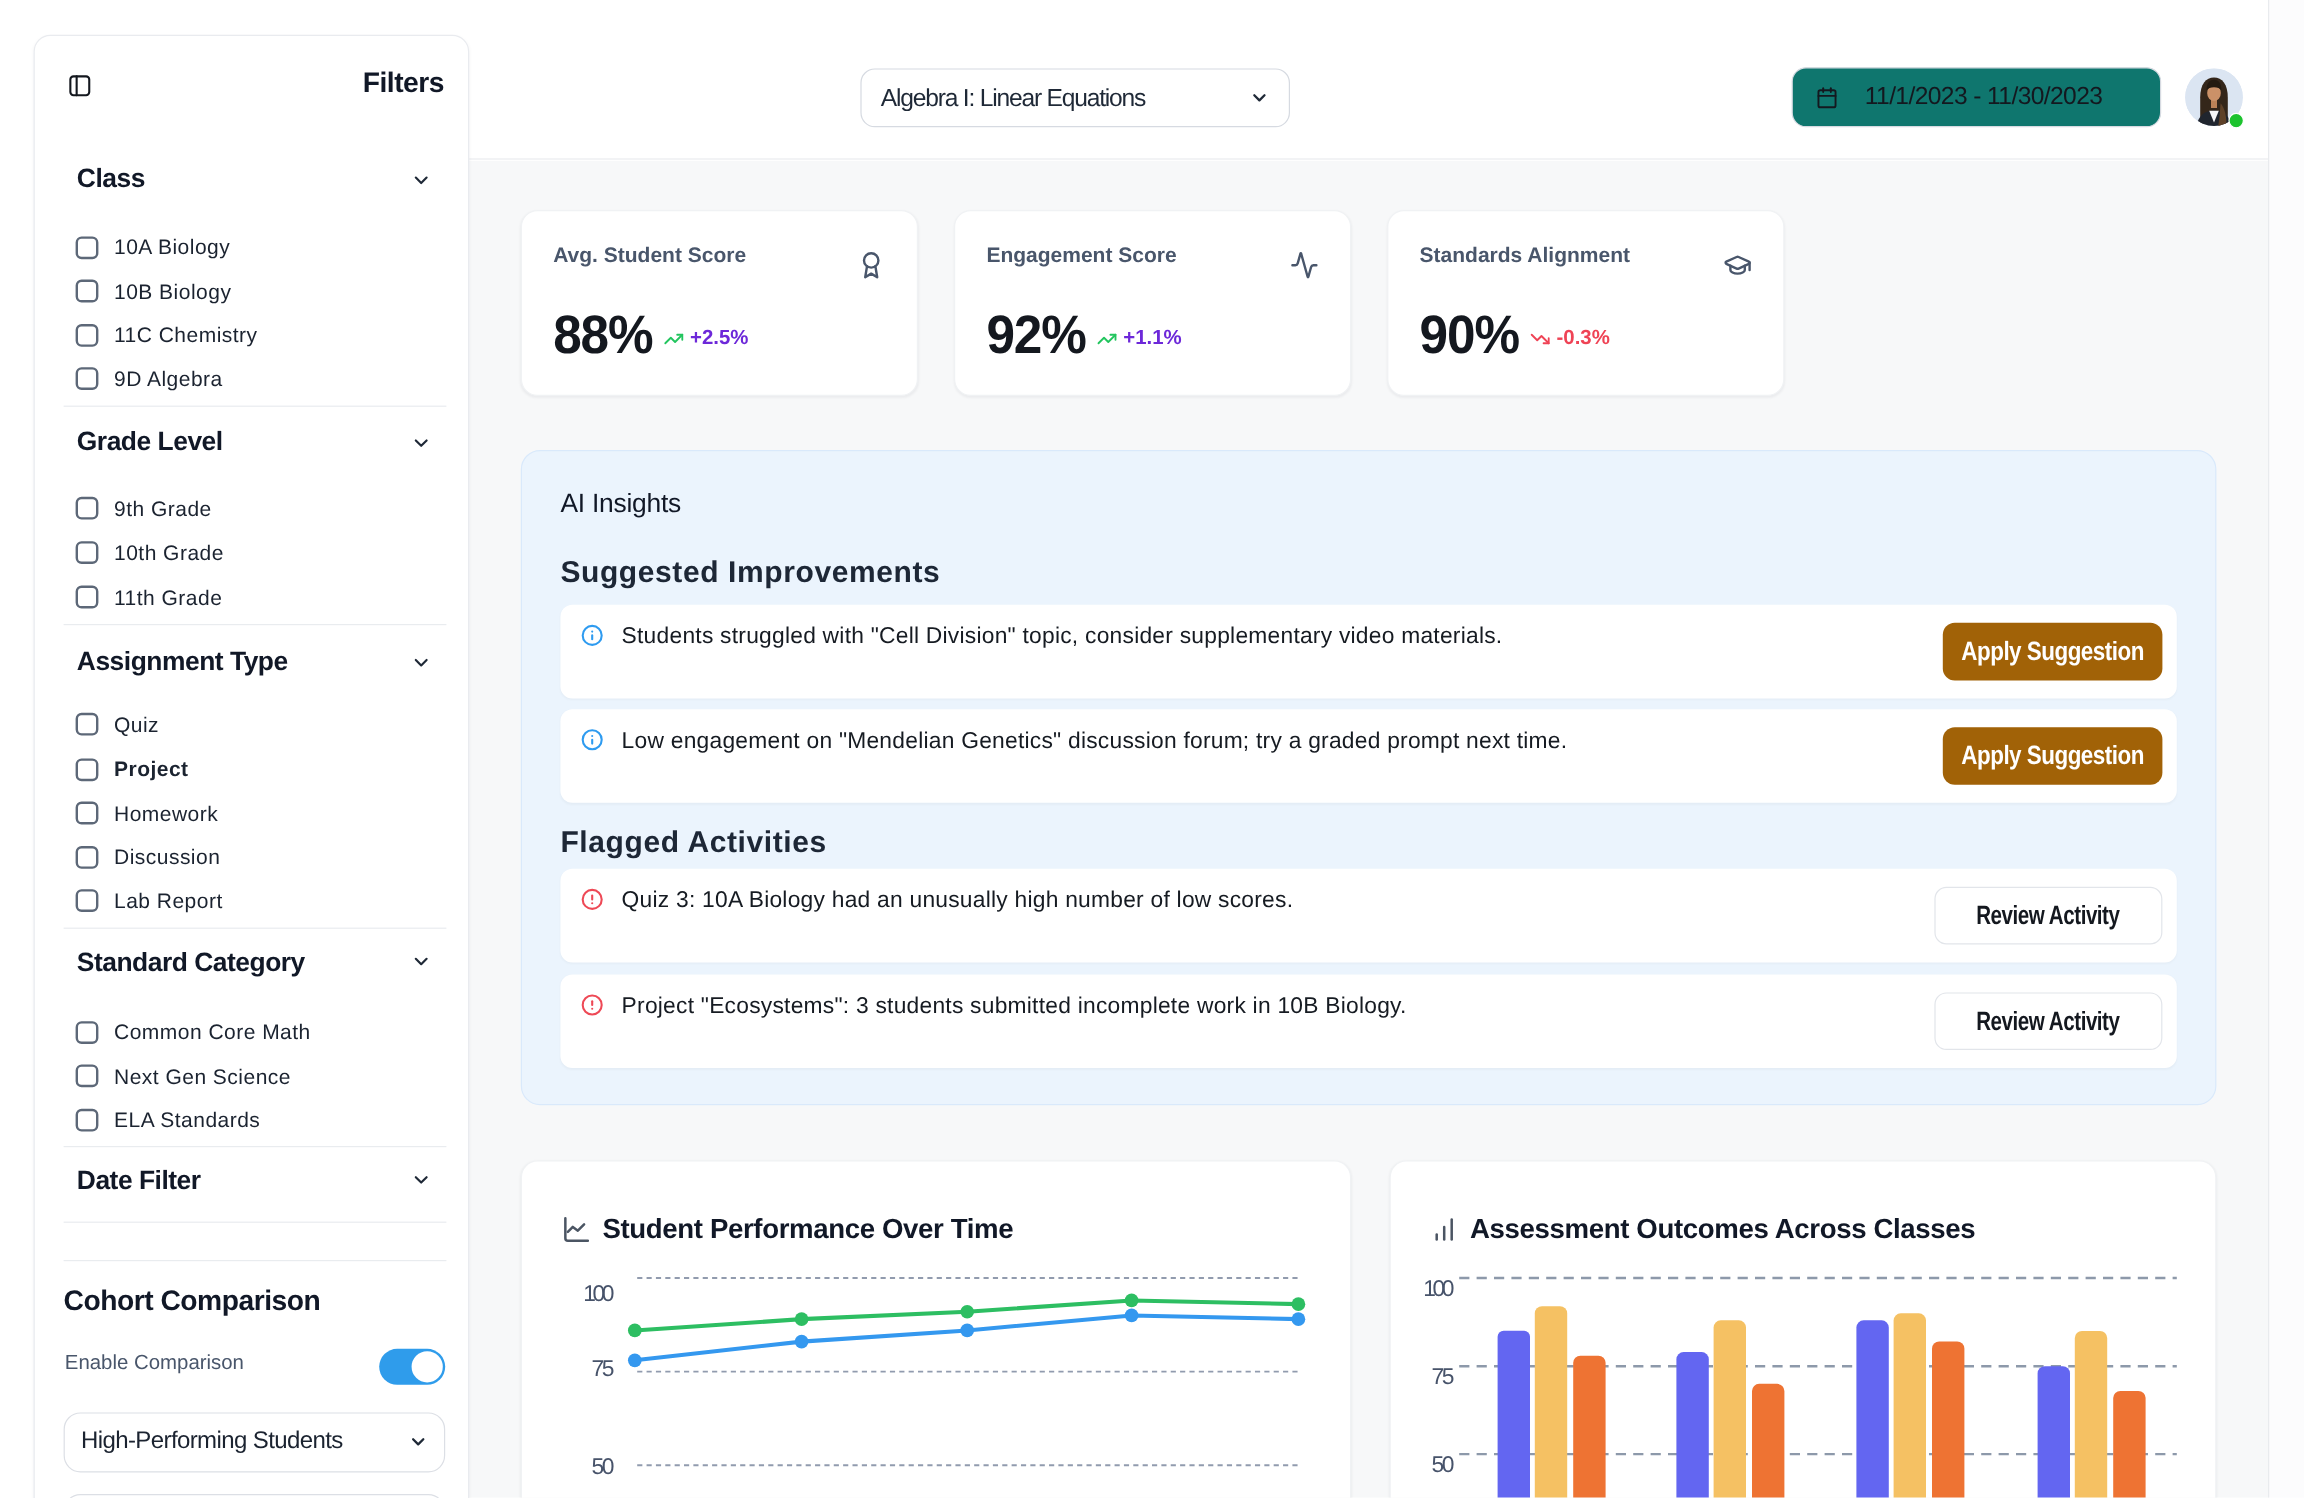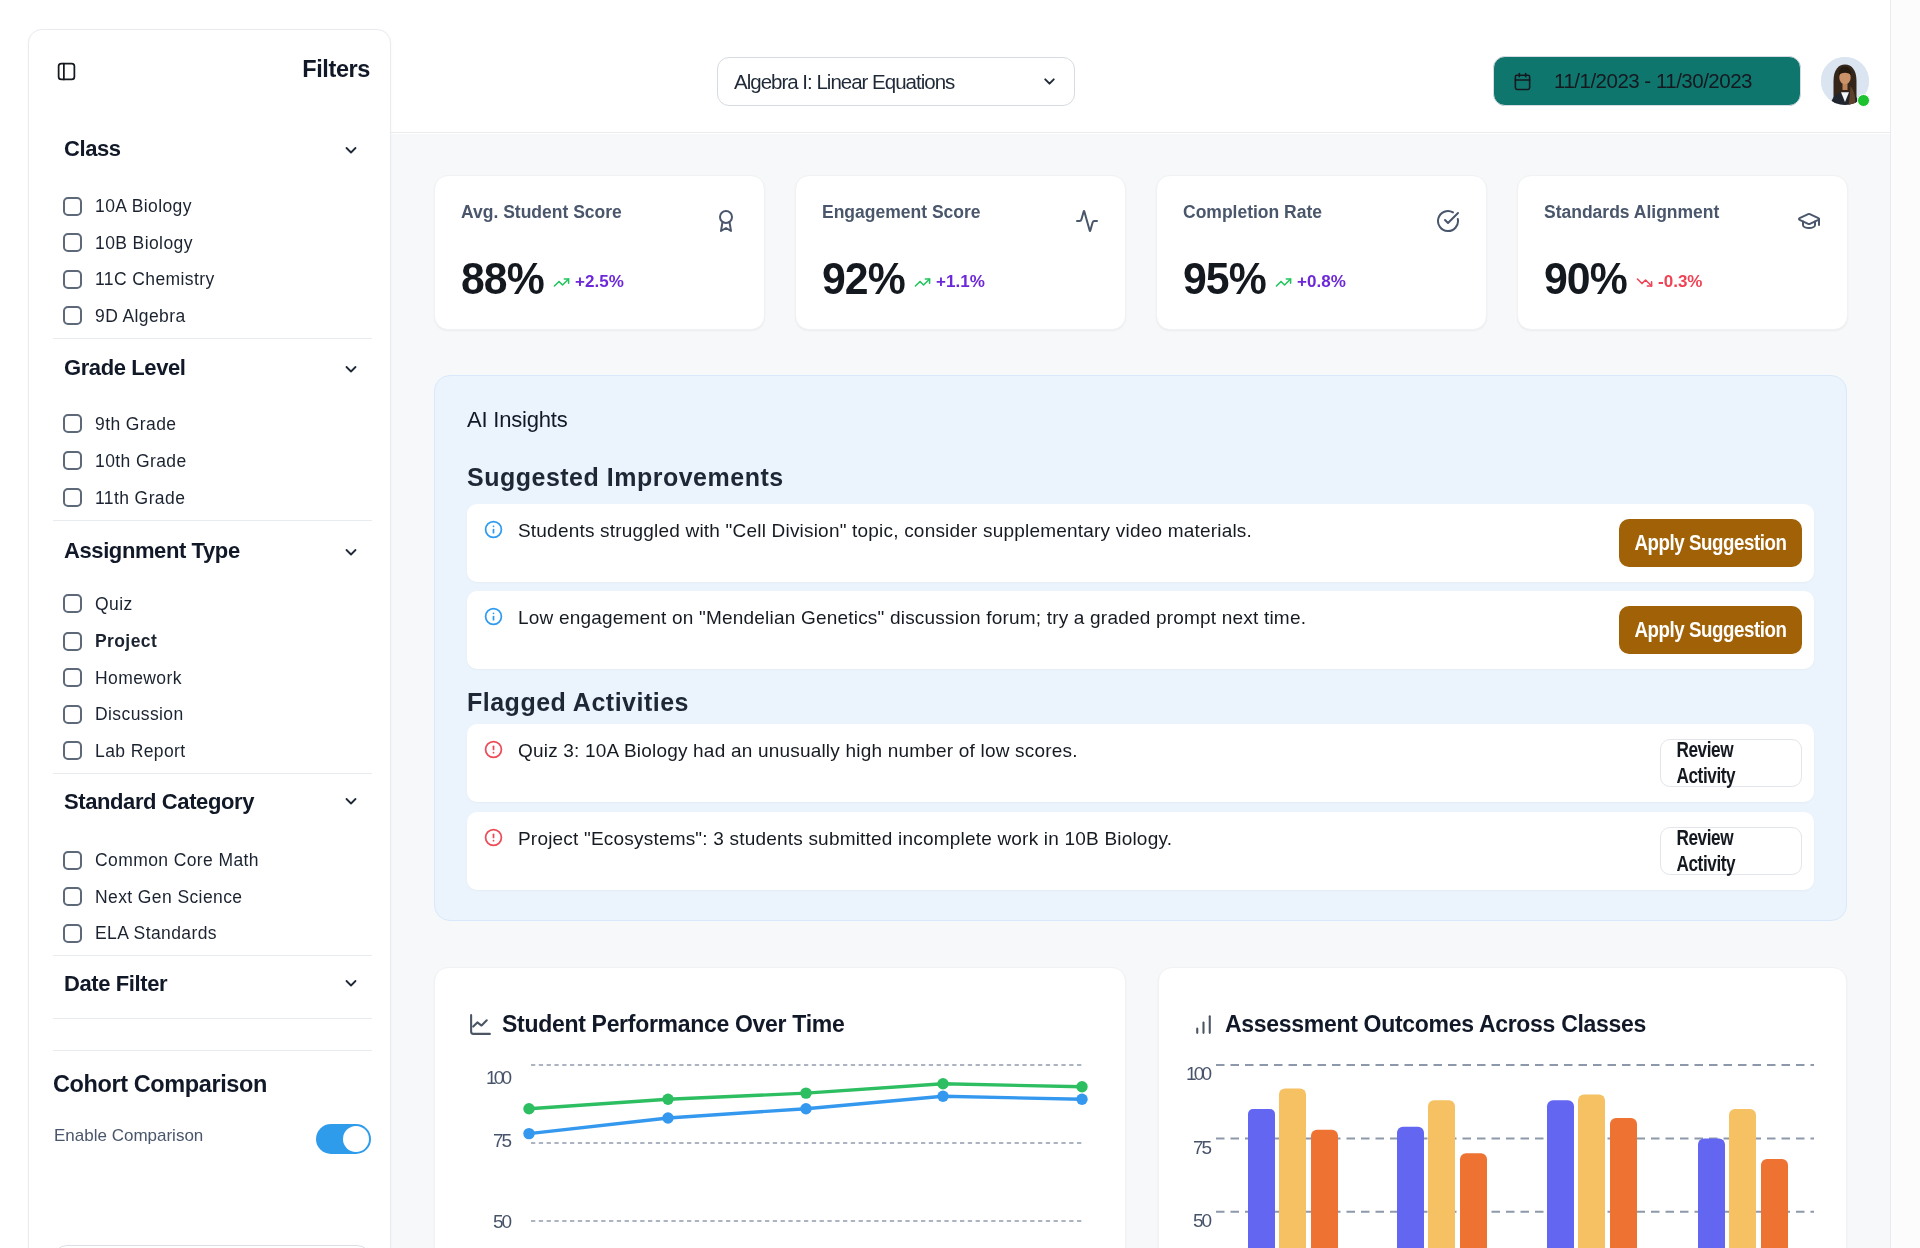--- a/index.html
+++ b/index.html
@@ -48,21 +48,21 @@
 border:1px solid #d9e9fb;border-radius:16px;}
 #ai h2{position:absolute;left:32px;top:31px;font-size:22px;font-weight:400;color:#111827;letter-spacing:-.2px;}
 .ai-sub{position:absolute;left:32px;font-size:25px;font-weight:700;letter-spacing:.5px;color:#1d2736;}
 .airow{position:absolute;left:32px;width:1347px;height:77.5px;background:#fff;border-radius:10px;
 display:flex;box-shadow:0 1px 2px rgba(16,24,40,.03);}
 .airow .ic{margin-left:17px;margin-top:16px;flex:none;display:flex;}
 .airow .tx{margin-left:15px;margin-top:17px;font-size:19px;letter-spacing:.2px;line-height:19px;color:#161b22;}
 .btn-blue{position:absolute;right:12px;top:14.75px;width:183px;height:48px;background:#a16207;border-radius:10px;
 color:#fff;font-size:22px;letter-spacing:-.5px;font-weight:700;display:flex;align-items:center;justify-content:center;font-family:inherit;}
 .btn-blue>i{font-style:normal;display:inline-block;transform:scaleX(.85);}
-.btn-white{position:absolute;right:12px;top:14.75px;width:142px;height:48px;background:#fff;border:1px solid #e2e5ea;border-radius:10px;
+.btn-white{position:absolute;right:12px;top:14.75px;width:190px;height:48px;background:#fff;border:1px solid #e2e5ea;border-radius:10px;
 color:#14181f;font-size:22px;letter-spacing:-.5px;font-weight:700;display:flex;align-items:center;justify-content:center;font-family:inherit;}
 .btn-white>i{font-style:normal;display:inline-block;transform:scaleX(.78);}
 
 .chcard{position:absolute;background:#fff;border:1px solid #f0f2f4;border-radius:14px;box-shadow:0 1px 2px rgba(16,24,40,.05);}
 .chtitle{position:absolute;display:flex;align-items:center;gap:9px;font-size:23px;font-weight:700;color:#111827;letter-spacing:-.3px;}
 </style>
 </head>
 <body>
 
 <div id="header">
@@ -119,34 +119,20 @@
           </svg></div>
       <div class="snum">
           <span class="big">92%</span>
         <span class="trend tg"><svg width="17" height="17" viewBox="0 0 24 24" fill="none" stroke="#22c55e" stroke-width="2.2" stroke-linecap="round" stroke-linejoin="round">
               <polyline points="22 7 13.5 15.5 8.5 10.5 2 17"></polyline>
               <polyline points="16 7 22 7 22 13"></polyline>
             </svg>+1.1%</span>
       </div>
     </div>
     <div class="scard">
-      <div class="slab">Completion Rate</div>
-      <div class="sicon"><svg width="24" height="24" viewBox="0 0 24 24" fill="none" stroke="#49566b" stroke-width="2" stroke-linecap="round" stroke-linejoin="round">
-            <path d="M21.801 10A10 10 0 1 1 17 3.335"></path>
-            <path d="m9 11 3 3L22 4"></path>
-          </svg></div>
-      <div class="snum">
-          <span class="big">95%</span>
-        <span class="trend tg"><svg width="17" height="17" viewBox="0 0 24 24" fill="none" stroke="#22c55e" stroke-width="2.2" stroke-linecap="round" stroke-linejoin="round">
-              <polyline points="22 7 13.5 15.5 8.5 10.5 2 17"></polyline>
-              <polyline points="16 7 22 7 22 13"></polyline>
-            </svg>+0.8%</span>
-      </div>
-    </div>
-    <div class="scard">
       <div class="slab">Standards Alignment</div>
       <div class="sicon"><svg width="24" height="24" viewBox="0 0 24 24" fill="none" stroke="#49566b" stroke-width="2" stroke-linecap="round" stroke-linejoin="round">
             <path d="M21.42 10.922a1 1 0 0 0-.019-1.838L12.83 5.18a2 2 0 0 0-1.66 0L2.6 9.08a1 1 0 0 0 0 1.832l8.57 3.908a2 2 0 0 0 1.66 0z"></path>
             <path d="M22 10v6"></path>
             <path d="M6 12.5V16a6 3 0 0 0 12 0v-3.5"></path>
           </svg></div>
       <div class="snum">
           <span class="big">90%</span>
         <span class="trend tr"><svg width="17" height="17" viewBox="0 0 24 24" fill="none" stroke="#ef4355" stroke-width="2.2" stroke-linecap="round" stroke-linejoin="round">
               <polyline points="22 17 13.5 8.5 8.5 13.5 2 7"></polyline>
@@ -388,14 +374,19 @@
   <div class="sb-sec" style="top:941px;">Date Filter</div>
   <svg class="sb-chev" style="top:945px;" viewBox="0 0 16 16" fill="none">
       <path d="m3.5 6 4.5 4.5L12.5 6" stroke="#1f2937" stroke-width="1.8" stroke-linecap="round" stroke-linejoin="round"></path>
     </svg>
   <div class="sb-div" style="top:987.5px;"></div>
   <div class="sb-div" style="top:1020px;"></div>
 
   <div class="sb-head" style="top:1041px;left:24px;">Cohort Comparison</div>
   <div class="abs" style="top:1096px;left:25px;font-size:17px;color:#49566b;">Enable Comparison</div>
   <div class="toggle" style="top:1094px;"></div>
+  <div class="sb-select" style="top:1146.5px;">High-Performing Students
+    <svg width="17" height="17" viewBox="0 0 16 16" fill="none">
+        <path d="m4 6 4 4 4-4" stroke="#1f2937" stroke-width="1.8" stroke-linecap="round" stroke-linejoin="round"></path>
+      </svg>
+  </div>
   <div class="sb-select" style="top:1215px;"></div>
 </div>
 
 </body></html>

